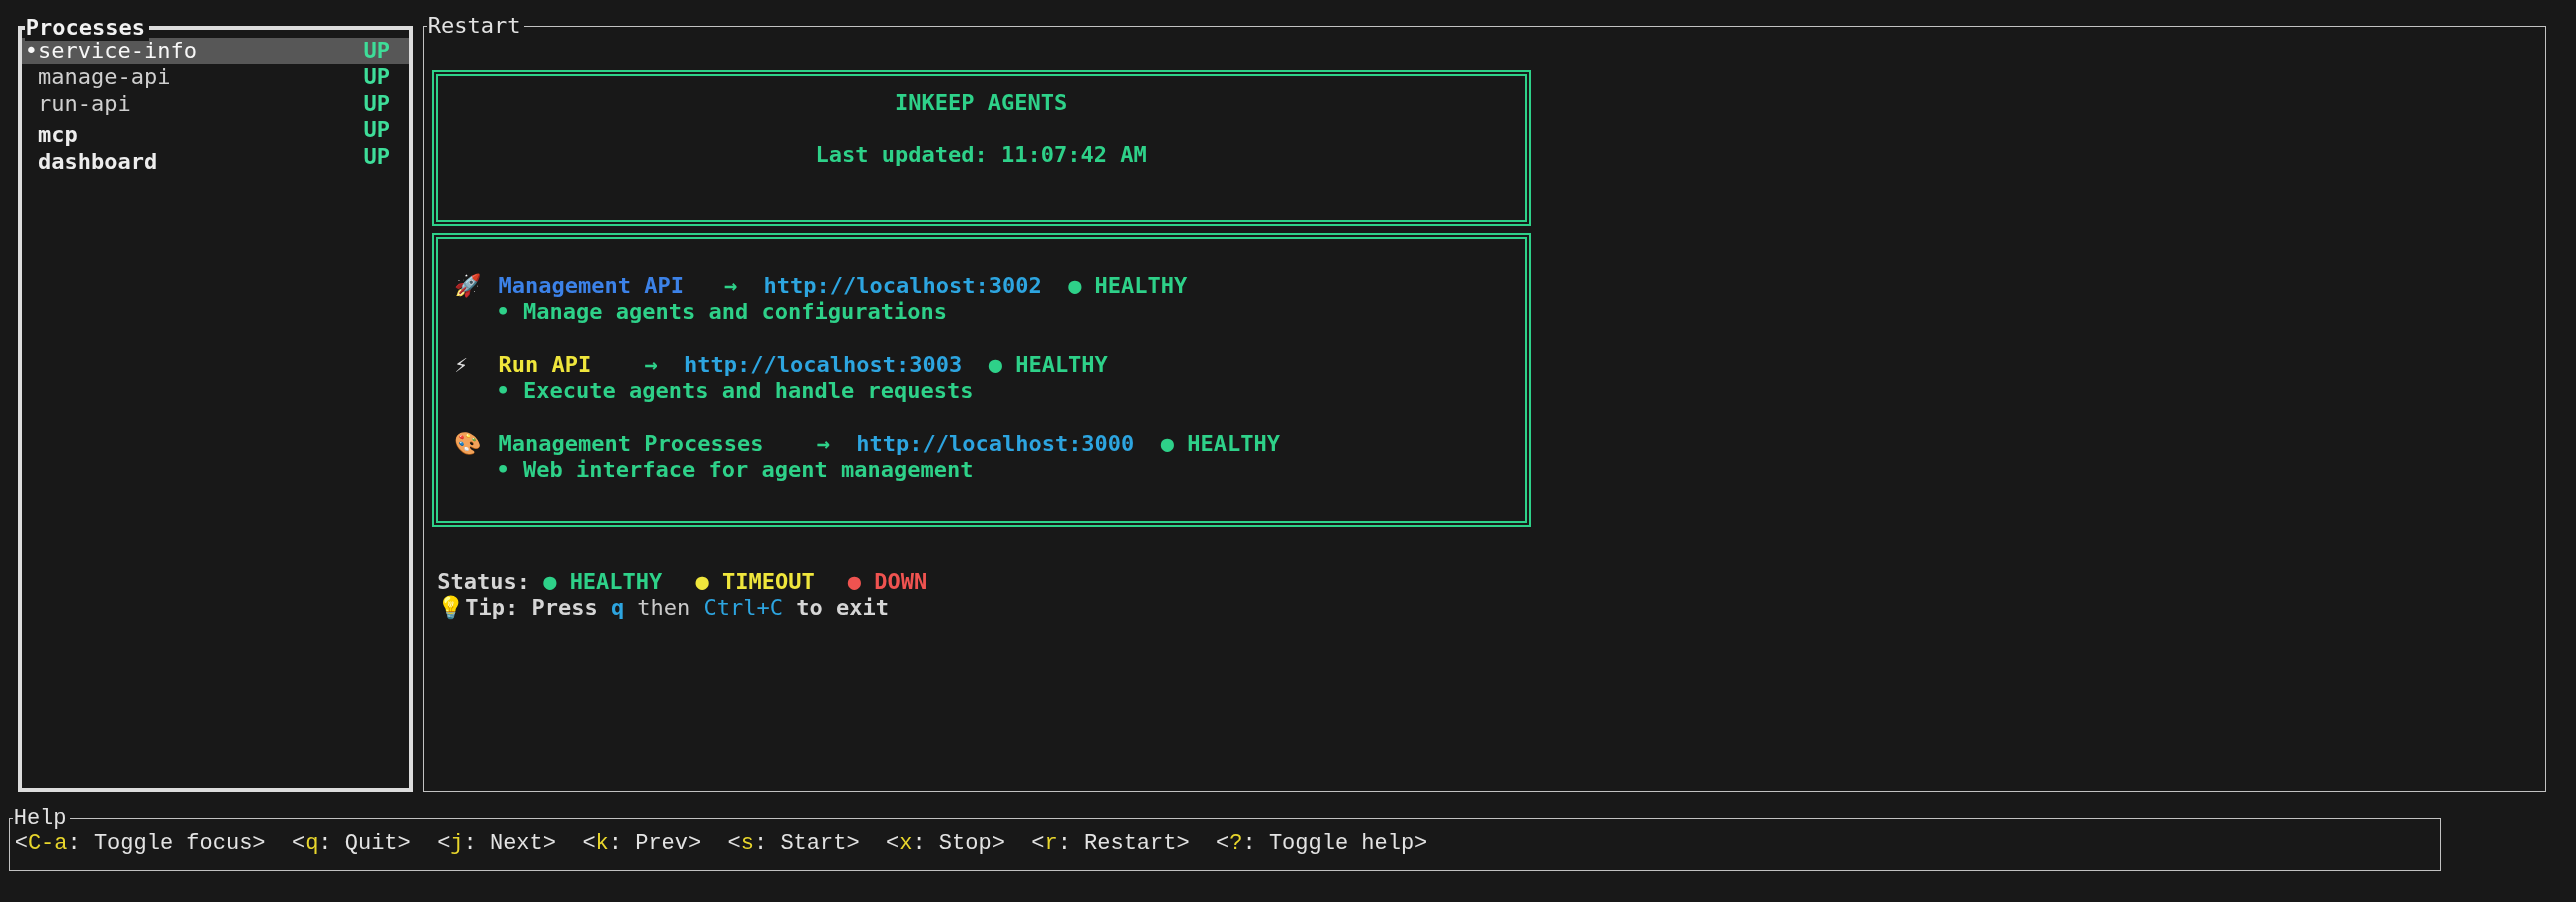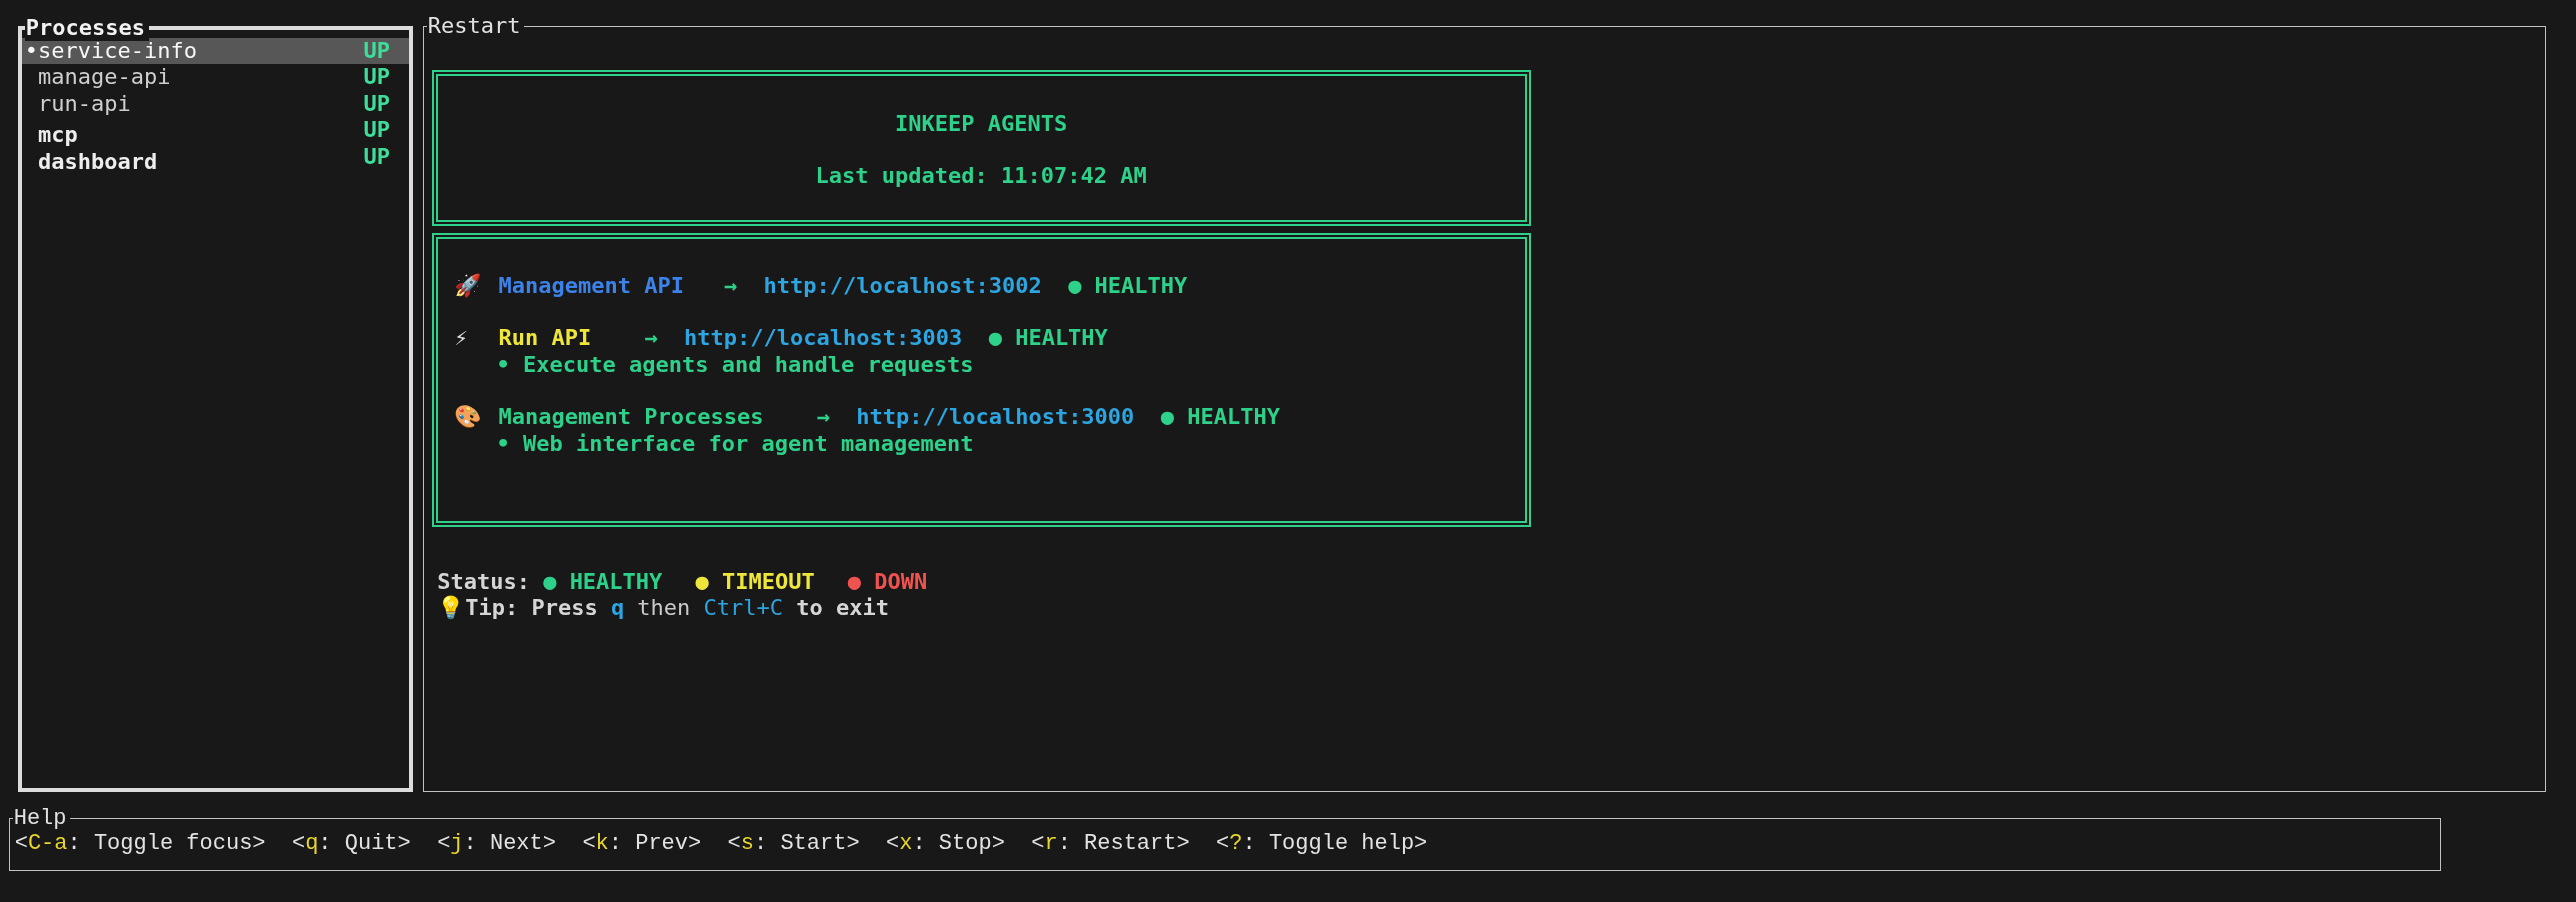--- a/index.html
+++ b/index.html
@@ -25,21 +25,21 @@
   .prow.sel .pname{color:#f7f7f7;}
   .prow.bold .pname{font-weight:bold;color:#ededed;margin-top:10px;}
   .pstatus{margin-left:auto;font-weight:bold;color:#3edd99;}
   
   .term-panel{left:423px;top:25.5px;width:2123px;height:766px;border:1.9px solid #c2c2c2;}
   .term-panel .panel-title{color:#e2e2e2;}
   .banner{
     position:absolute;left:7.6px;top:43px;width:1099px;height:156px;box-sizing:border-box;
     border:6.6px double #2ed189;text-align:center;color:#2ed189;font-weight:bold;
   }
-  .banner-line1{margin-top:35px;}
+  .banner-line1{margin-top:14px;}
   .banner-line2{margin-top:26.4px;}
   .services{
     position:absolute;left:7.6px;top:206px;width:1099px;height:294px;box-sizing:border-box;
     border:6.6px double #2ed189;overflow:hidden;
   }
   .svc-block{margin-top:0;}
   .svc-first{margin-top:34px;}
   .svc-gap{height:26.4px;}
   .svc-line,.svc-desc{height:26.4px;line-height:26.4px;padding-left:17px;white-space:nowrap;}
   .svc-icon{display:inline-block;width:44px;}
@@ -120,20 +120,21 @@
   <span class="panel-title">Restart</span>
 
   <div class="banner">
     <div class="banner-line1">INKEEP AGENTS</div>
     <div class="banner-line2">Last updated: 11:07:42 AM</div>
   </div>
 
   <div class="services">
     <div class="svc-block svc-first">
       <div class="svc-line"><span class="svc-icon">🚀</span><span class="svc-name n0 c-blue">Management API</span><span class="svc-arrow">→</span><span class="svc-url">http://localhost:3002</span><span class="svc-dot">●</span><span class="svc-health">HEALTHY</span></div>
+      <div class="svc-desc"><span class="desc-bullet">•</span><span>Manage agents and configurations</span></div>
     </div>
     <div class="svc-gap"></div>
     <div class="svc-block">
       <div class="svc-line"><span class="svc-icon">⚡</span><span class="svc-name n1 c-yellow">Run API</span><span class="svc-arrow">→</span><span class="svc-url">http://localhost:3003</span><span class="svc-dot">●</span><span class="svc-health">HEALTHY</span></div>
       <div class="svc-desc"><span class="desc-bullet">•</span><span>Execute agents and handle requests</span></div>
     </div>
     <div class="svc-gap"></div>
     <div class="svc-block">
       <div class="svc-line"><span class="svc-icon">🎨</span><span class="svc-name n2 c-green">Management Processes</span><span class="svc-arrow">→</span><span class="svc-url">http://localhost:3000</span><span class="svc-dot">●</span><span class="svc-health">HEALTHY</span></div>
       <div class="svc-desc"><span class="desc-bullet">•</span><span>Web interface for agent management</span></div>

